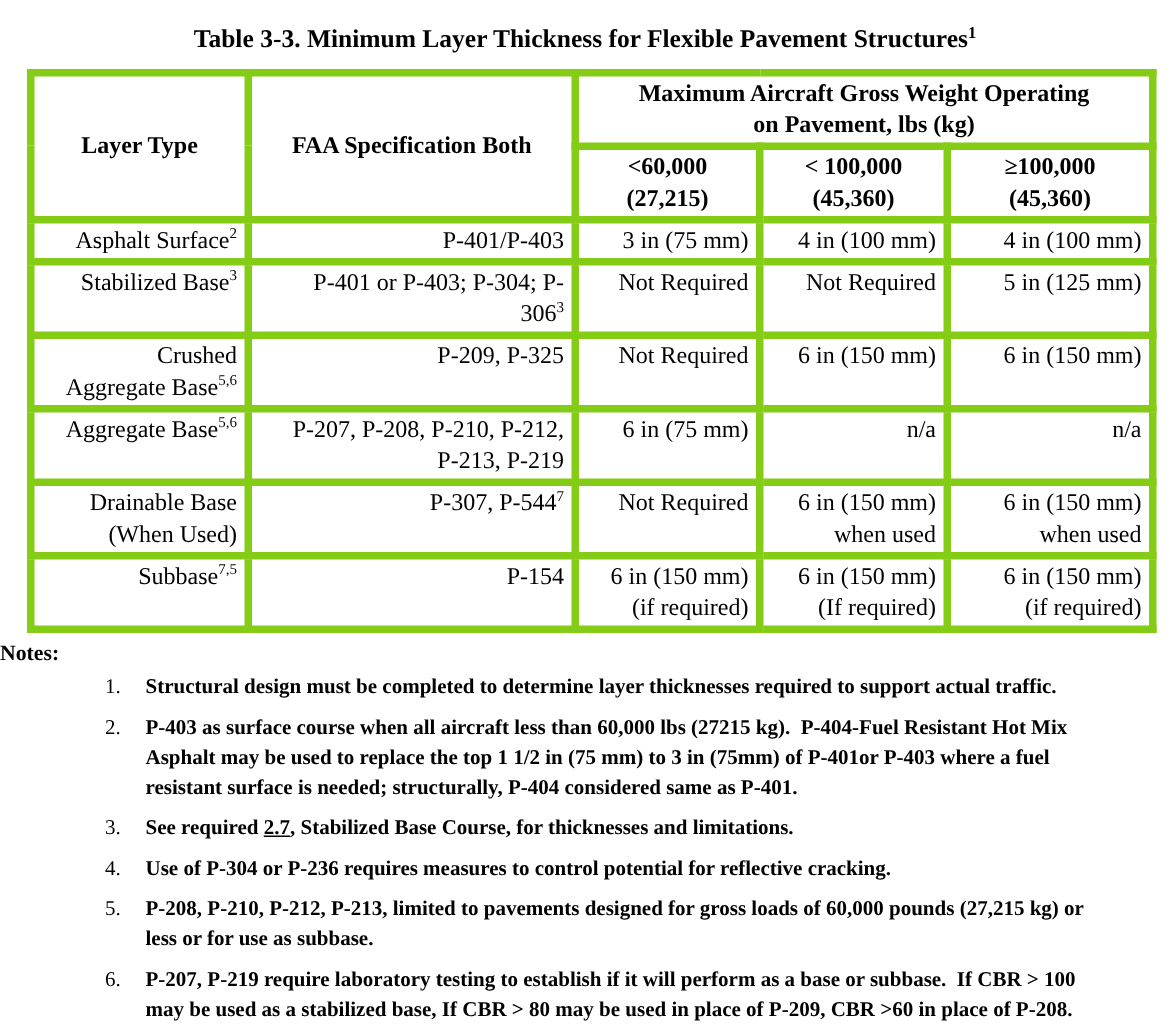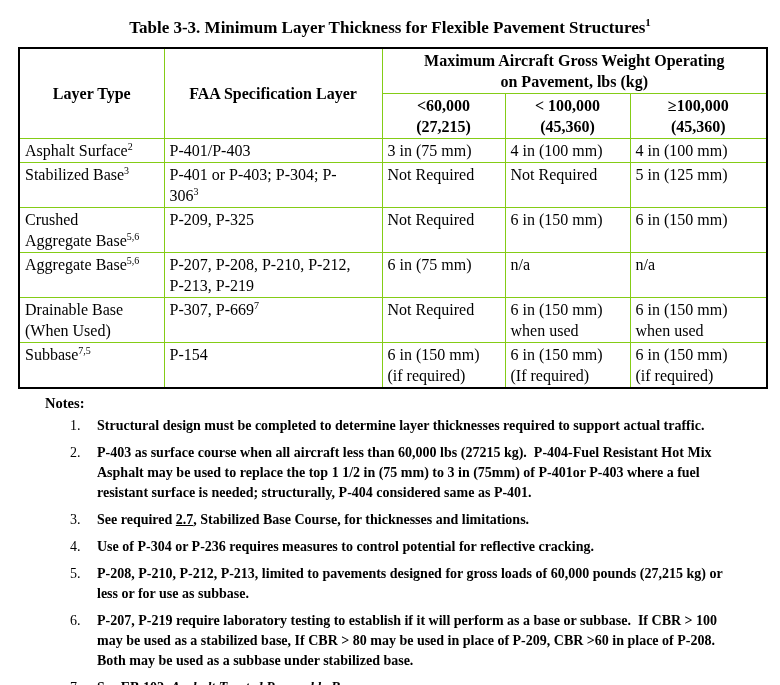--- a/index.html
+++ b/index.html
@@ -22,49 +22,48 @@
   .title sup { font-size: 11px; }
 
   table.main {
     border-collapse: collapse;
     table-layout: fixed;
     margin: 9px 0 0 18px;
     width: 748px;
     border: 2px solid #000;
   }
   table.main th, table.main td {
-    border: 1px solid #84cc16;
+    border: 5px solid #84cc16;
     padding: 1px 5px;
     font-size: 16px;
     line-height: 21px;
     overflow: hidden;
   }
   th.hcell {
     font-weight: bold;
     text-align: center;
     vertical-align: middle;
     white-space: pre-line;
   }
   tr.group-row { height: 44px; }
   tr.sub-row   { height: 42px; }
   td.cell-layer, td.cell-spec {
-    text-align: left;
+    text-align: right;
     vertical-align: top;
     white-space: pre-line;
   }
   td.cell-val {
-    text-align: left;
+    text-align: right;
     vertical-align: top;
     white-space: pre-line;
   }
   table.main sup { font-size: 10px; line-height: 0; }
 
   .notes { margin-top: 5px; }
   .notes-label {
-    margin-left: 45px;
     font-weight: bold;
     font-size: 14.5px;
     line-height: 19px;
     margin-bottom: 3px;
   }
   .note-item {
     display: flex;
     margin: 0 38px 7px 70px;
     font-size: 14px;
     line-height: 20px;
@@ -85,21 +84,21 @@
     <colgroup>
       <col style="width:145px">
       <col style="width:218px">
       <col style="width:123px">
       <col style="width:125px">
       <col style="width:137px">
     </colgroup>
     <thead>
       <tr class="group-row">
         <th class="hcell" rowspan="2">Layer Type</th>
-        <th class="hcell" rowspan="2">FAA Specification Layer</th>
+        <th class="hcell" rowspan="2">FAA Specification Both</th>
         <th class="hcell" colspan="3">Maximum Aircraft Gross Weight Operating
 on Pavement, lbs (kg)</th>
       </tr>
       <tr class="sub-row">
         <th class="hcell">&lt;60,000
 (27,215)</th>
         <th class="hcell">&lt; 100,000
 (45,360)</th>
         <th class="hcell">≥100,000
 (45,360)</th>
@@ -133,21 +132,21 @@
           <td class="cell-layer"><span>Aggregate Base</span><sup>5,6</sup></td>
           <td class="cell-spec"><span>P-207, P-208, P-210, P-212,
 P-213, P-219</span></td>
           <td class="cell-val">6 in (75 mm)</td>
           <td class="cell-val">n/a</td>
           <td class="cell-val">n/a</td>
         </tr>
         <tr>
           <td class="cell-layer"><span>Drainable Base
 (When Used)</span></td>
-          <td class="cell-spec"><span>P-307, P-669</span><sup>7</sup></td>
+          <td class="cell-spec"><span>P-307, P-544</span><sup>7</sup></td>
           <td class="cell-val">Not Required</td>
           <td class="cell-val">6 in (150 mm)
 when used</td>
           <td class="cell-val">6 in (150 mm)
 when used</td>
         </tr>
         <tr>
           <td class="cell-layer"><span>Subbase</span><sup>7,5</sup></td>
           <td class="cell-spec"><span>P-154</span></td>
           <td class="cell-val">6 in (150 mm)

